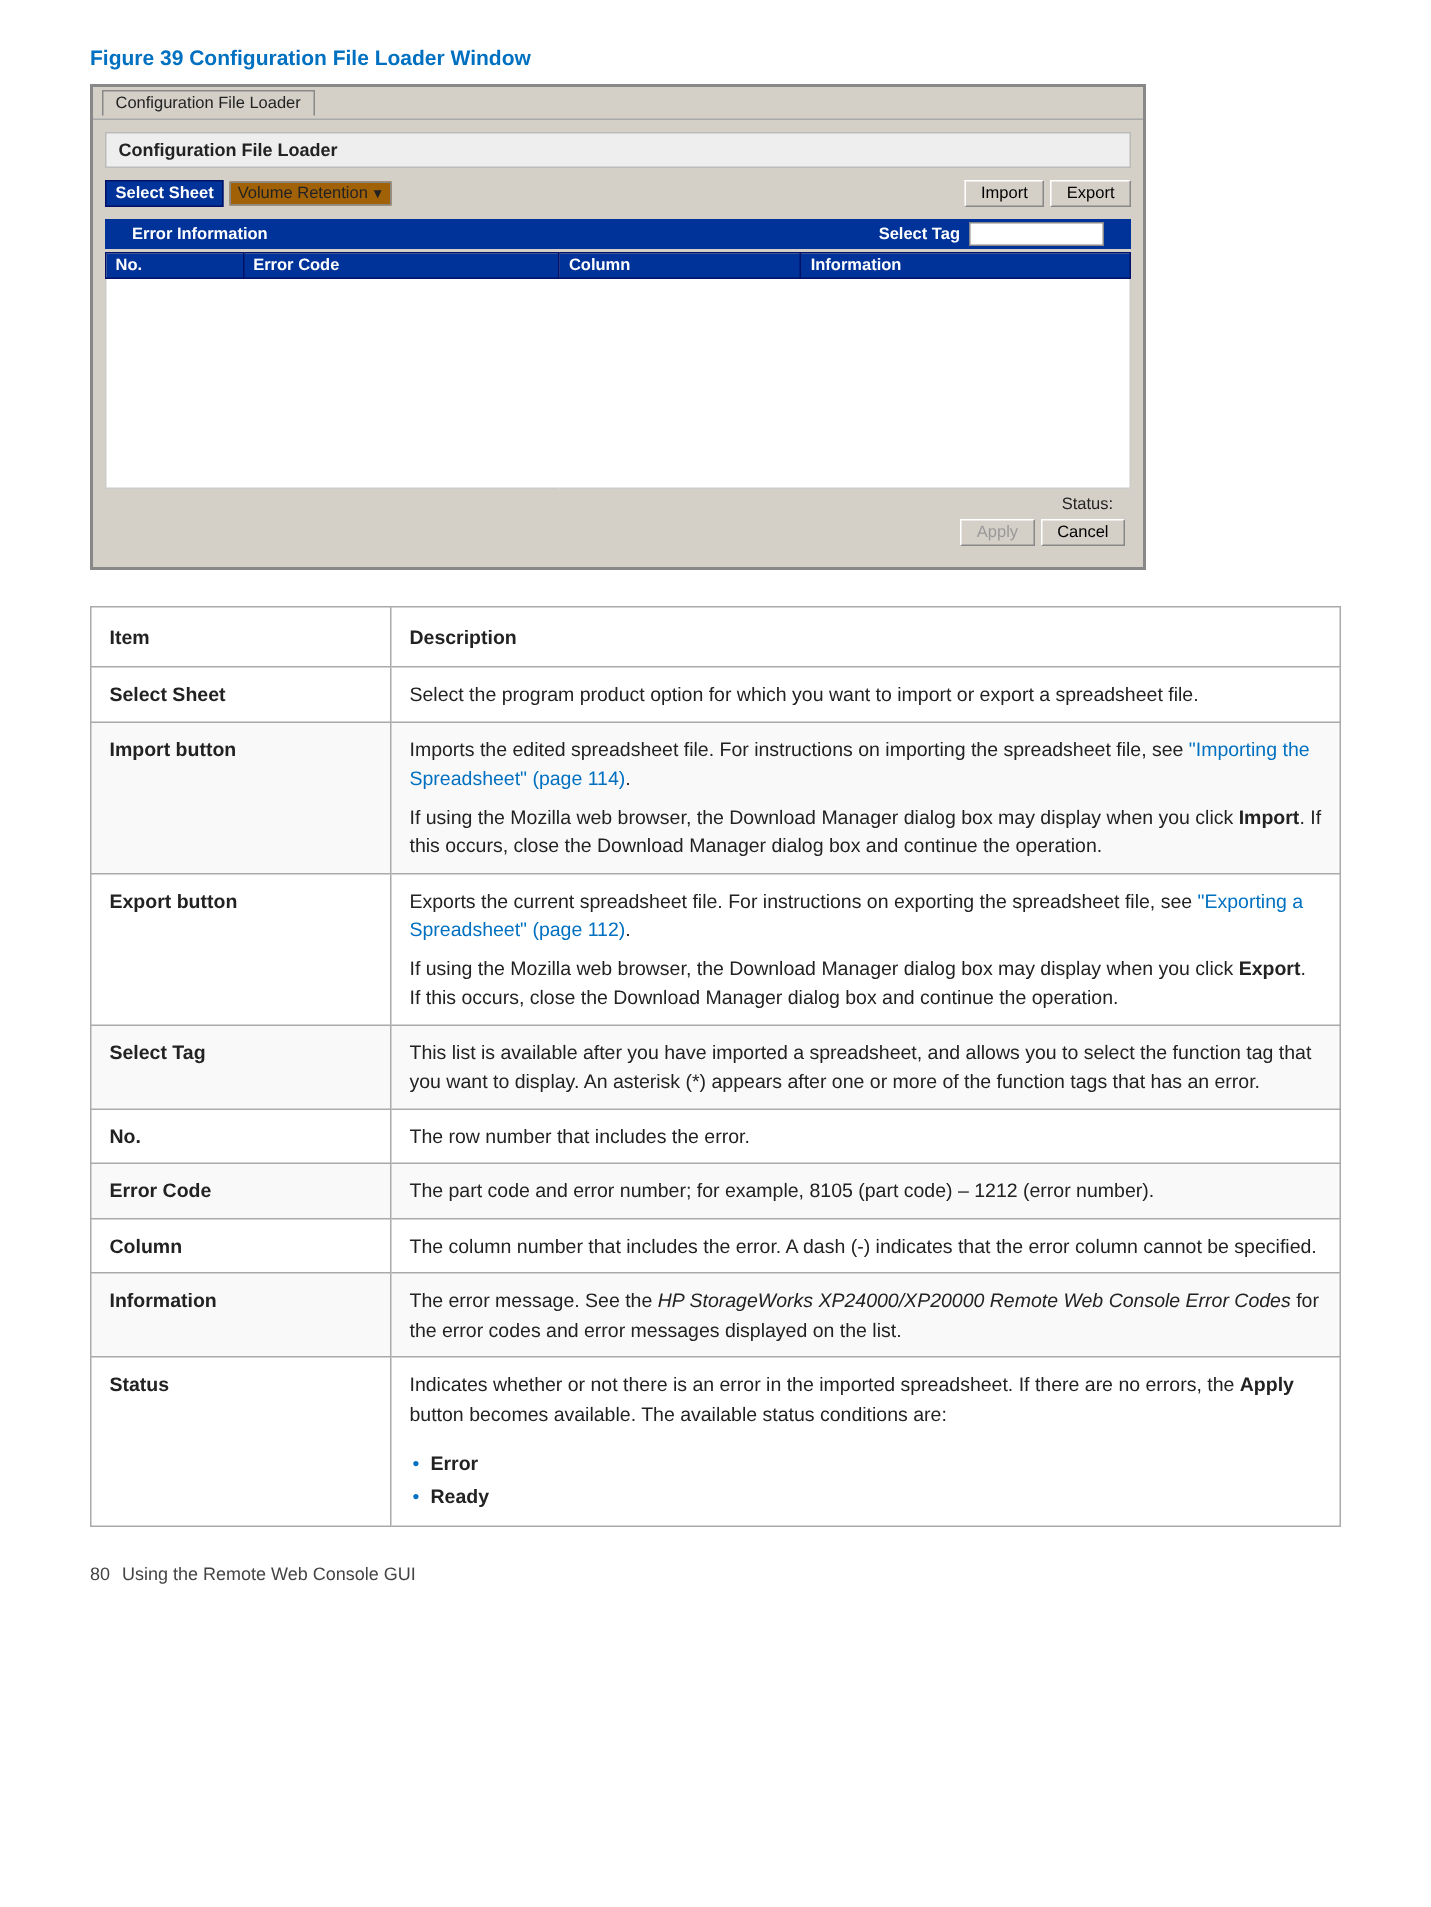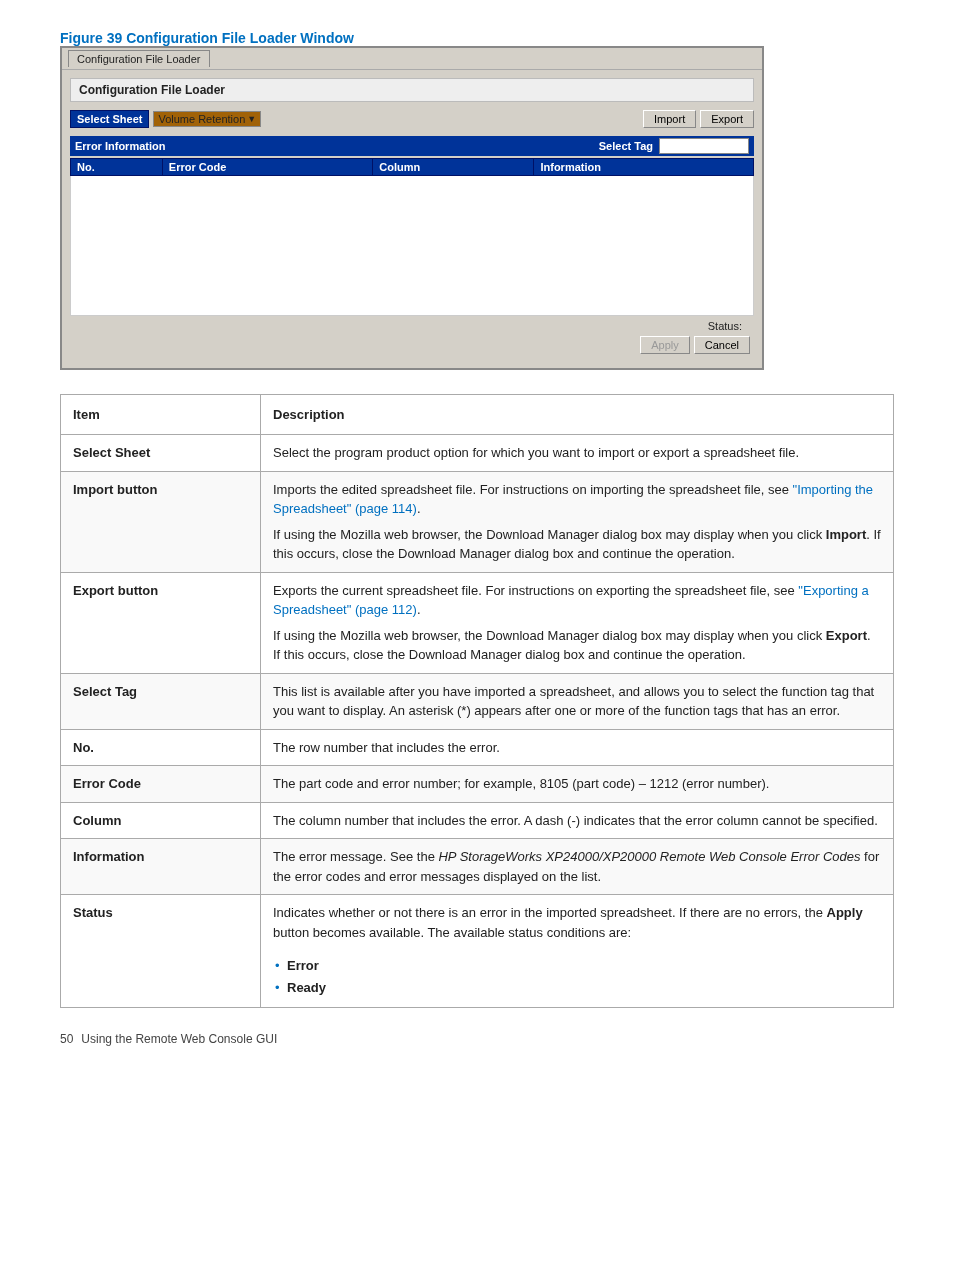--- a/index.html
+++ b/index.html
@@ -11,20 +11,21 @@
       width: 954px;
       min-height: 1271px;
       padding: 30px 60px;
     }
 
     
     .figure-title {
       color: #0070c0;
       font-size: 14px;
       font-weight: bold;
+      margin-bottom: 10px;
     }
 
     .config-window {
       border: 2px solid #888;
       background: #d4d0c8;
       width: 704px;
       margin-bottom: 24px;
       font-size: 11px;
     }
 
@@ -89,21 +90,21 @@
       padding: 2px 10px;
       font-size: 11px;
       cursor: pointer;
     }
 
     .error-info-bar {
       background: #003399;
       color: #fff;
       display: flex;
       align-items: center;
-      padding: 2px 5px;
+      padding: 2px 18px;
       margin-bottom: 2px;
       gap: 6px;
     }
 
     .error-info-label {
       font-weight: bold;
       font-size: 11px;
     }
 
     .select-tag-label {
@@ -366,15 +367,15 @@
         <ul class="bullet-list">
           <li><span class="bold">Error</span></li>
           <li><span class="bold">Ready</span></li>
         </ul>
       </td>
     </tr>
   </tbody>
 </table>
 
 <div class="page-footer">
-  <span class="page-num">50</span>
+  <span class="page-num">80</span>
   <span>Using the Remote Web Console GUI</span>
 </div>
 
 </body></html>

